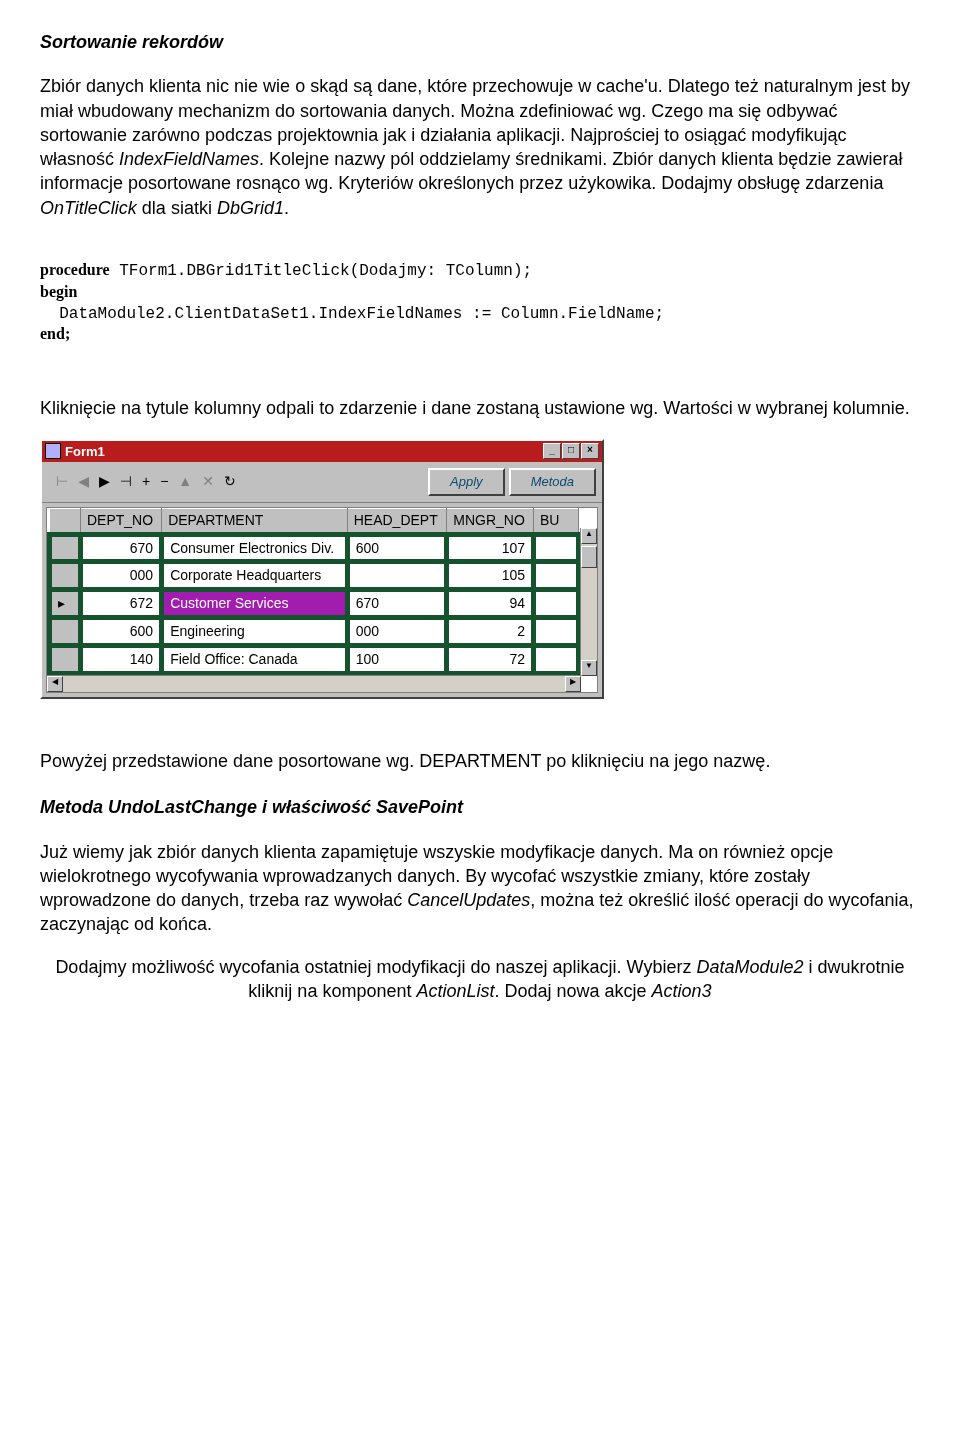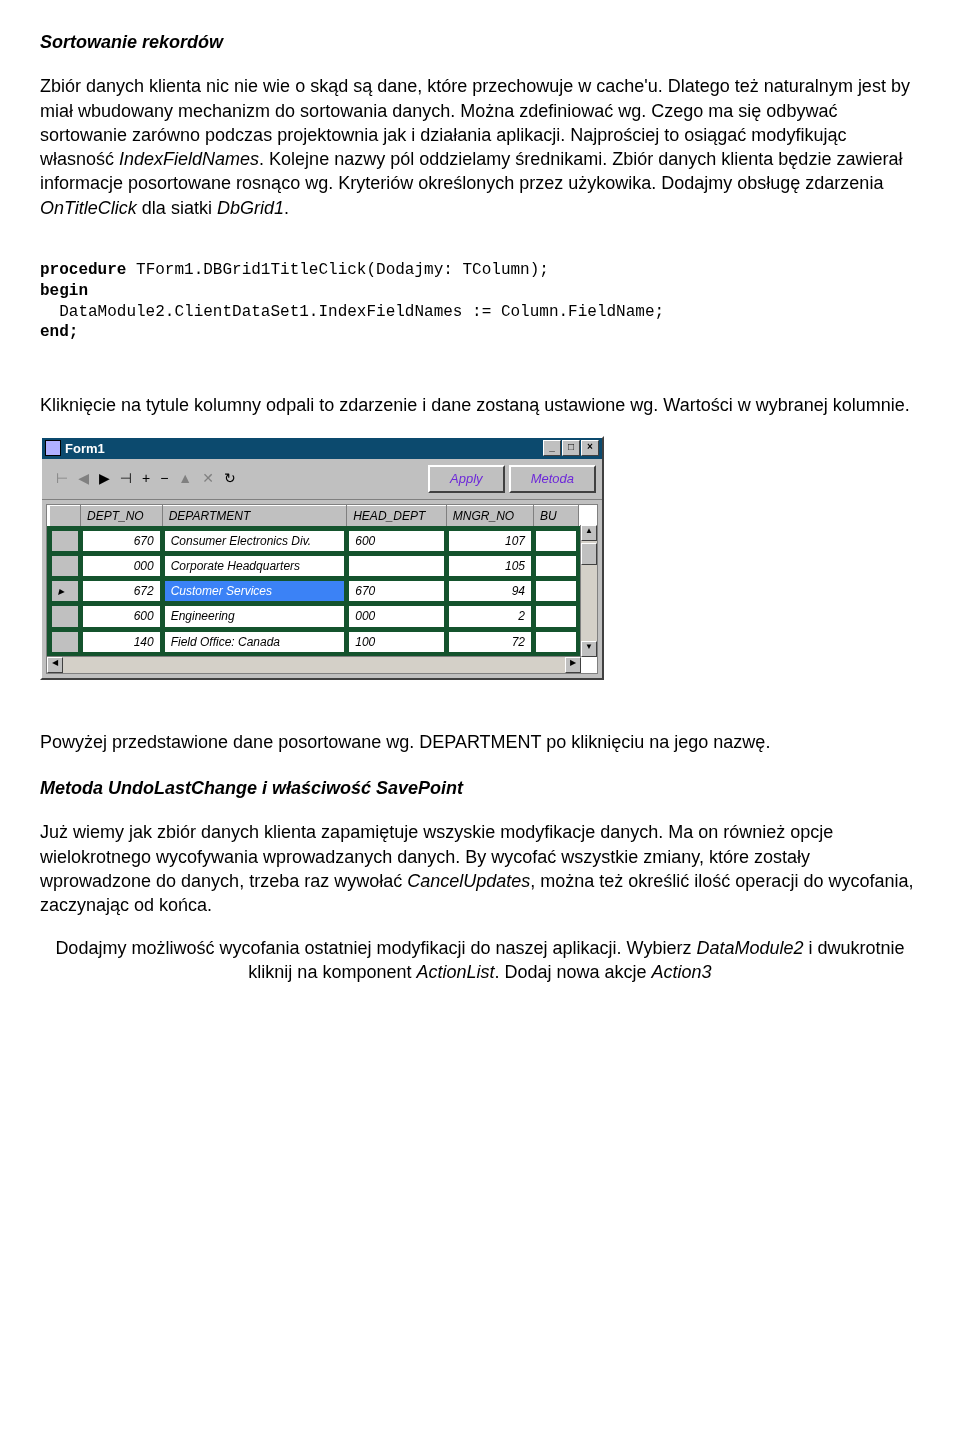--- a/index.html
+++ b/index.html
@@ -21,36 +21,36 @@
     margin: 0 0  18px 0;
   }
   .italic { font-style: italic; }
   .code-block {
     font-family: "Courier New", monospace;
     font-size: 16px;
     white-space: pre;
     margin: 40px 0 50px 0;
     line-height: 1.3;
   }
-  .bold { font-weight: bold; }
+  .bold { font-weight: bold; font-family: Liberation Serif, serif; }
   .form-window {
     margin: 18px 0 50px 0;
     width: 560px;
     background: #c0c0c0;
     border: 2px solid #fff;
     border-right-color: #404040;
     border-bottom-color: #404040;
     font-family: Tahoma, Arial, sans-serif;
     font-size: 13px;
   }
   .titlebar {
     display: flex;
     align-items: center;
     justify-content: space-between;
-    background: #0c4a6e;
+    background: #b91c1c;
     color: #fff;
     padding: 2px 3px;
     font-weight: bold;
   }
   .titlebar-left { display: flex; align-items: center; gap: 4px; }
   .form-icon {
     width: 14px; height: 14px;
     background: #b0b0ff;
     border: 1px solid #000;
   }
@@ -83,35 +83,34 @@
   }
   .nav-area span { color: #000; }
   .nav-area .disabled { color: #808080; }
   .btn {
     padding: 3px 20px;
     background: #c0c0c0;
     border: 2px solid #fff;
     border-right-color: #404040;
     border-bottom-color: #404040;
     font-style: italic;
-    color: #6d28d9;
+    color: #0c4a6e;
     font-size: 13px;
   }
   .spacer { flex: 1; }
   .grid {
     background: #fff;
     border: 1px solid #808080;
     margin: 4px;
     position: relative;
   }
   .grid table {
     border-collapse: collapse;
     width: 100%;
-    font-size: 12px;
-    font-style: italic;
+    font-size: 14px;
   }
   .grid th {
     background: #c0c0c0;
     border: 1px solid #808080;
     border-top-color: #fff;
     border-left-color: #fff;
     text-align: left;
     padding: 2px 6px;
     font-weight: normal;
   }
@@ -124,21 +123,21 @@
   .grid td.num { text-align: right; }
   .row-ind {
     width: 14px;
     background: #c0c0c0 !important;
     border: 1px solid #808080;
     border-top-color: #fff;
     border-left-color: #fff;
     text-align: center;
   }
   .grid td.selcell {
-    background: #3b82f6;
+    background: #a21caf;
     color: #fff;
   }
   .last-col { width: 28px; }
   .vscroll {
     position: absolute;
     right: 0; top: 20px; bottom: 16px;
     width: 16px;
     background: #d4d0c8;
     border-left: 1px solid #808080;
   }

